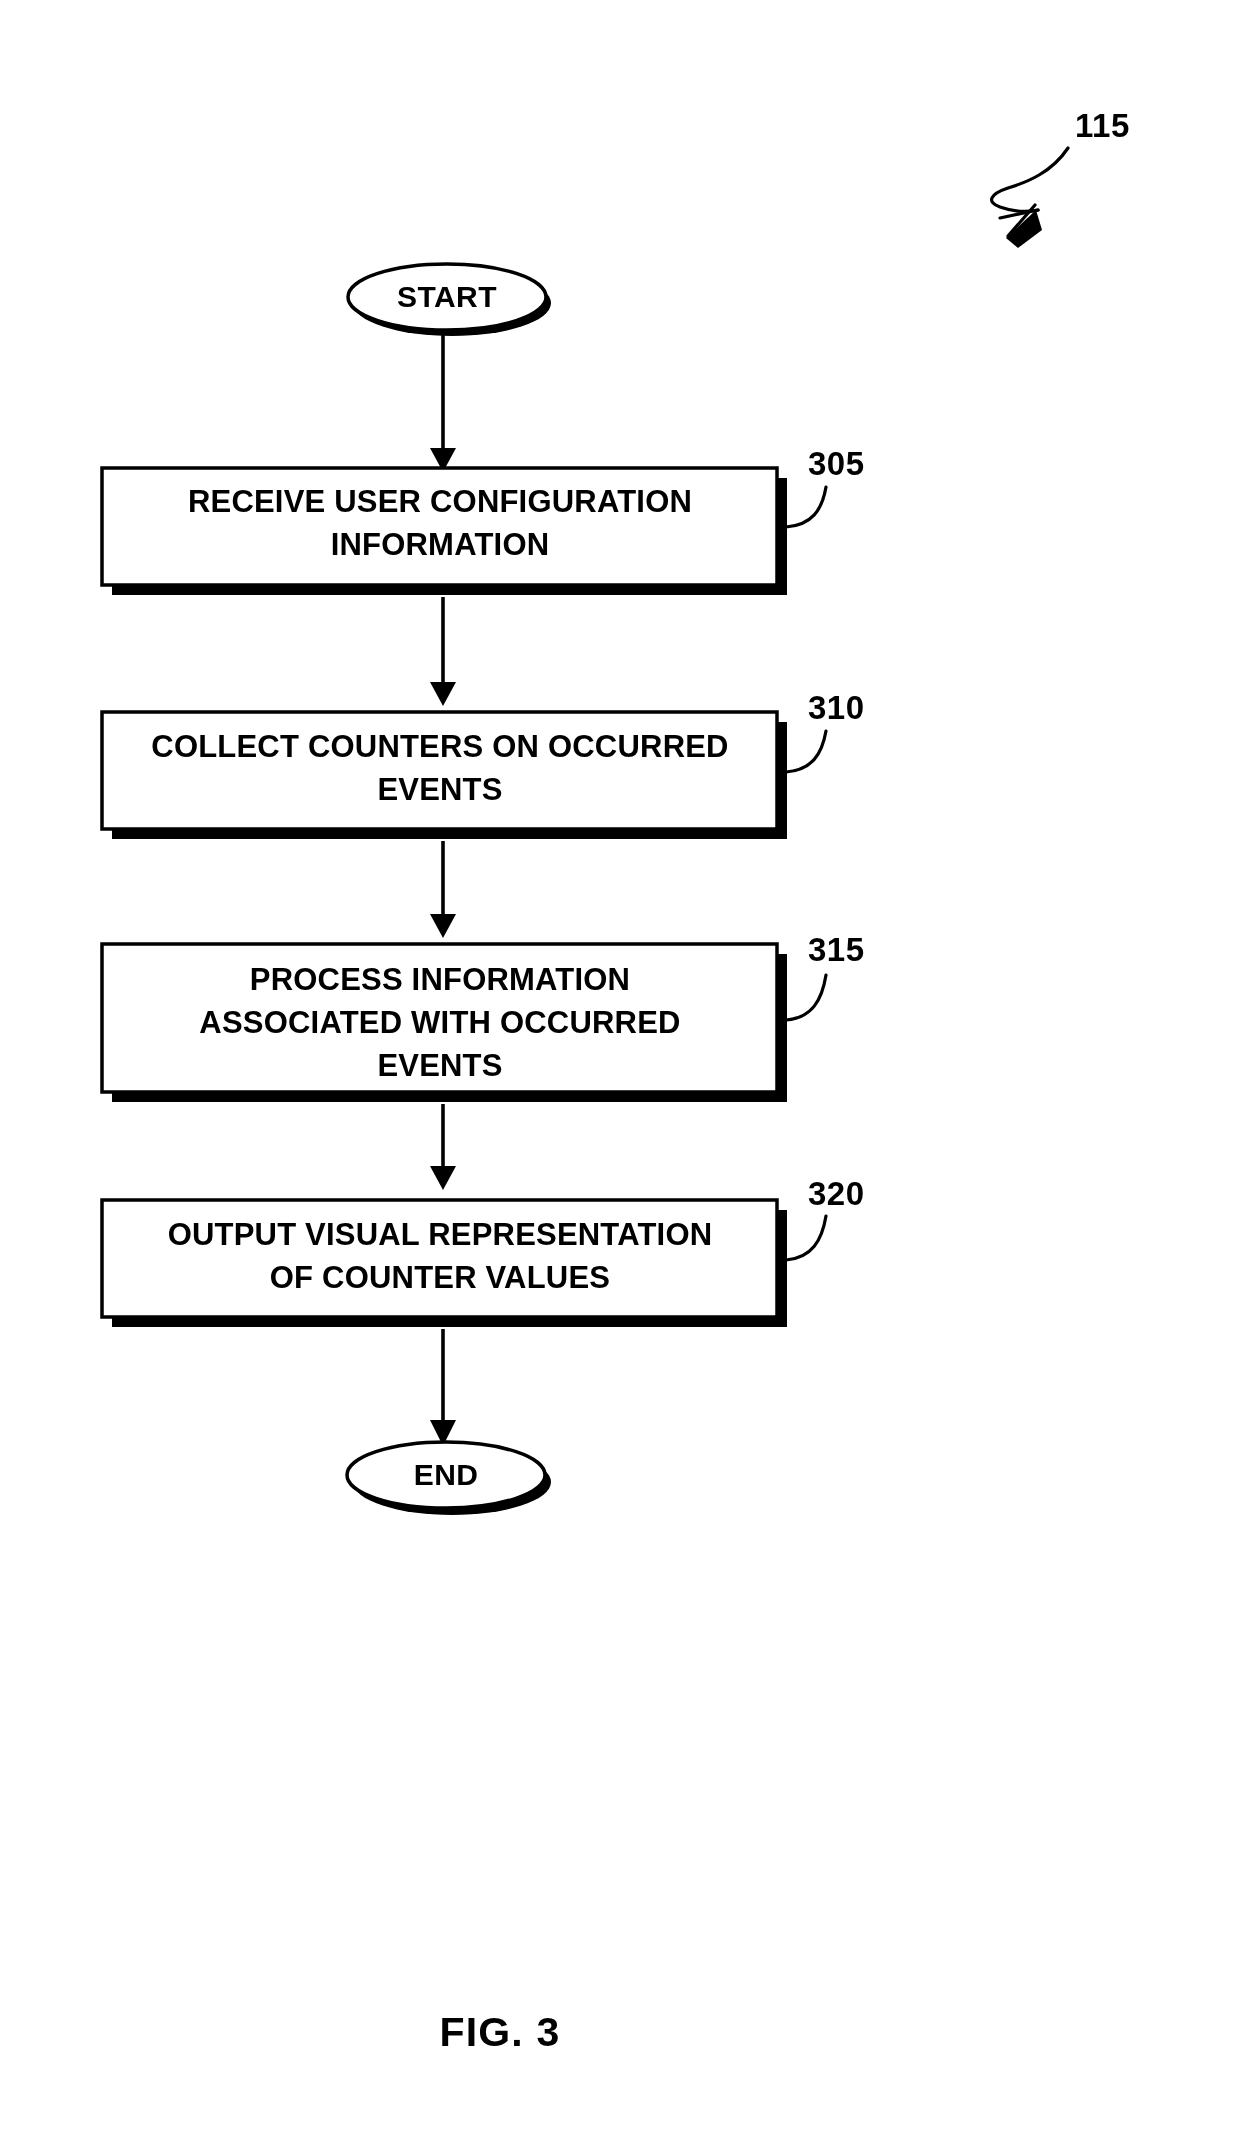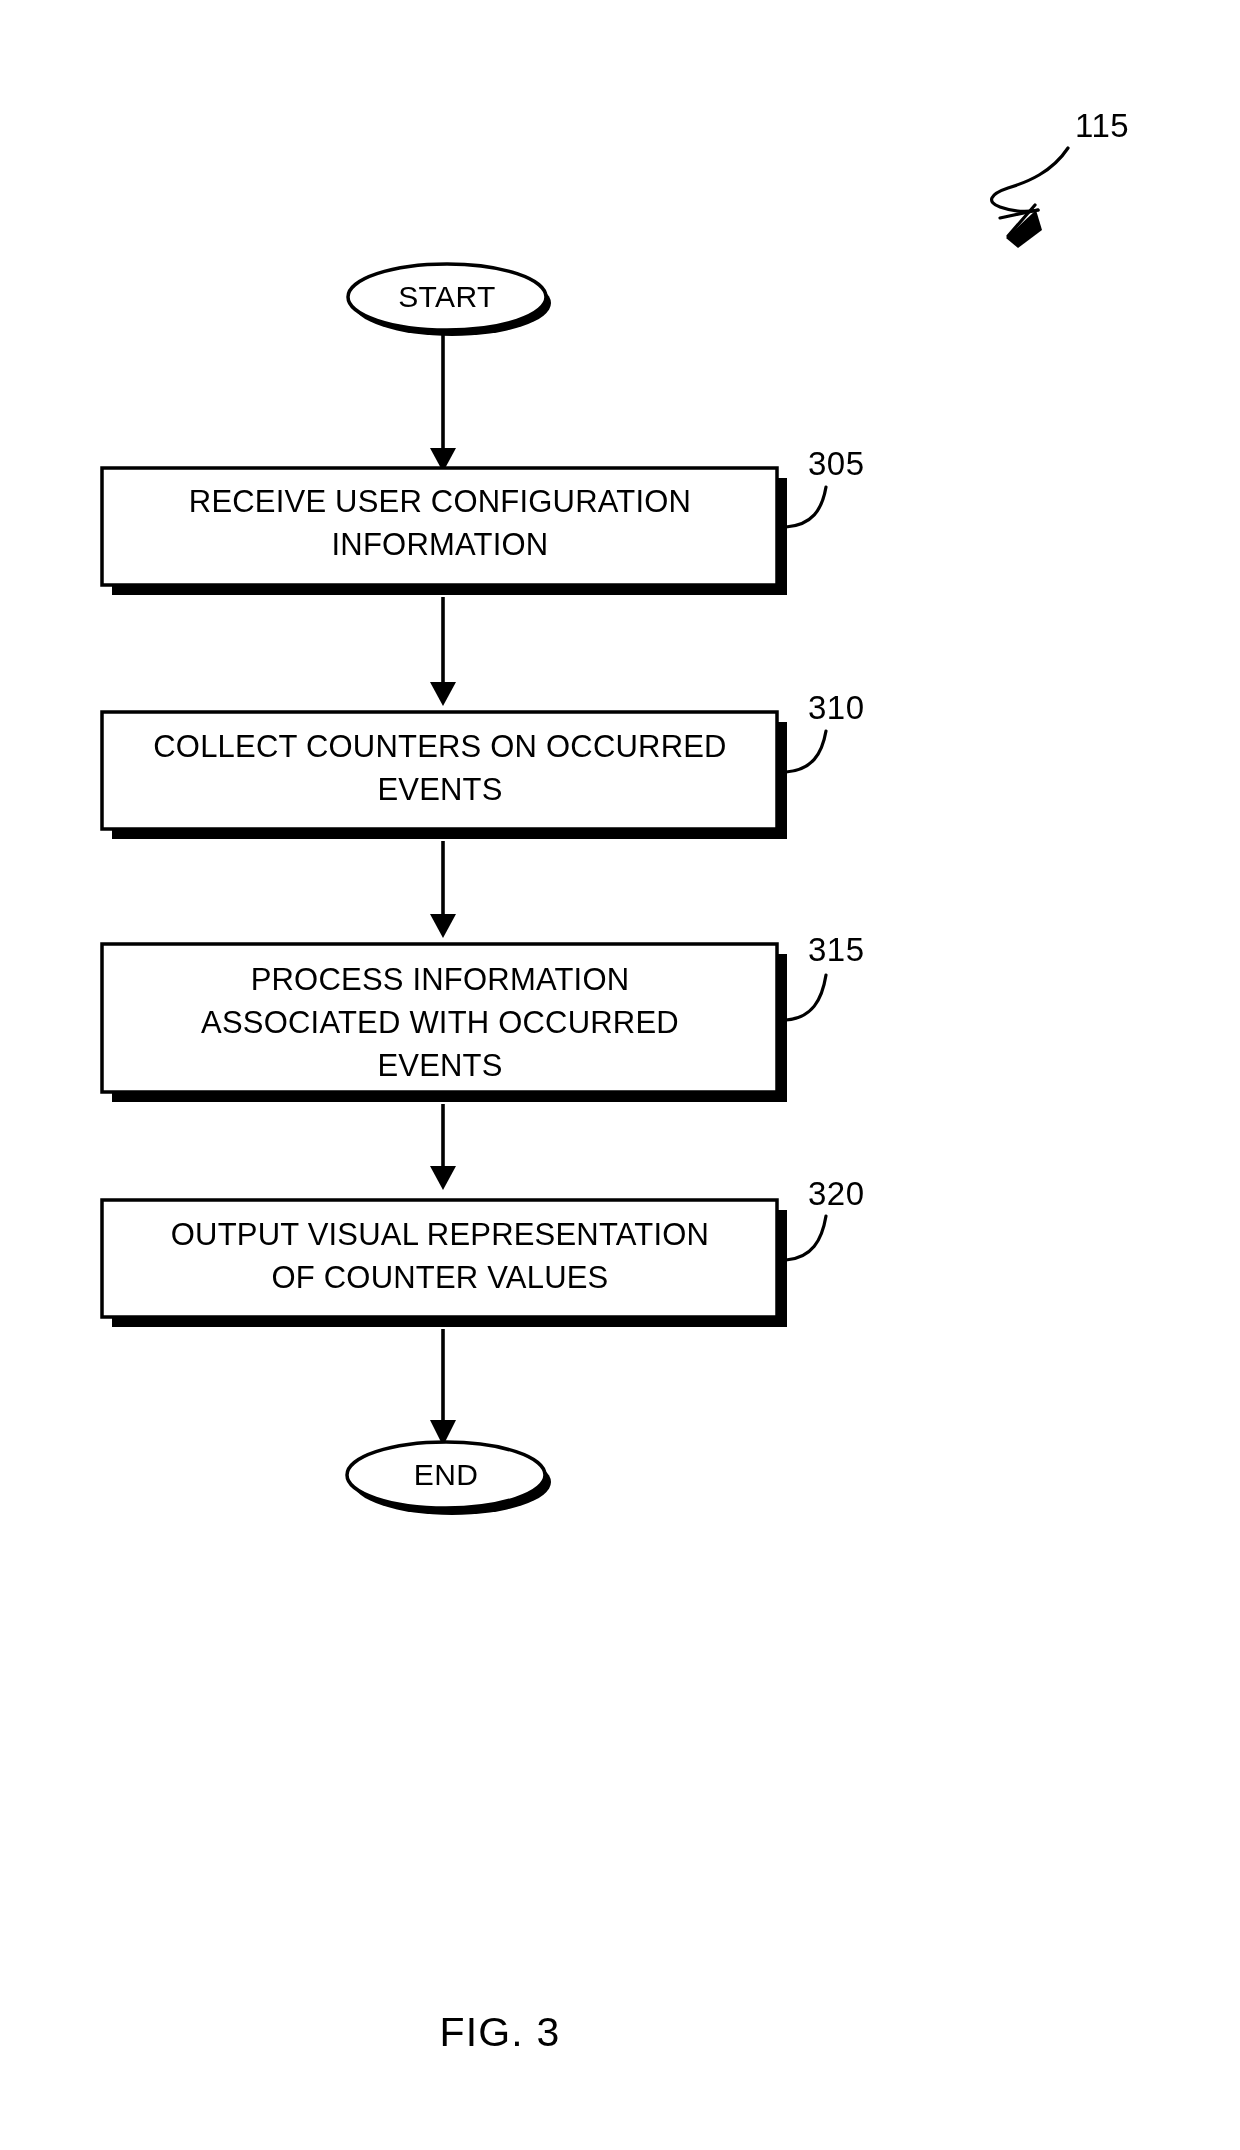--- a/index.html
+++ b/index.html
@@ -15,20 +15,21 @@
     font-family: "Liberation Sans", sans-serif;
     color: #000000;
     overflow: hidden;
   }
   #figure-root {
     position: absolute;
     left: 0;
     top: 0;
     width: 1240px;
     height: 1974px;
+    font-weight: bold;
   }
   #figure-svg {
     position: absolute;
     left: 0;
     top: 0;
     width: 1240px;
     height: 2150px;
     display: block;
   }
   .shape-text {

